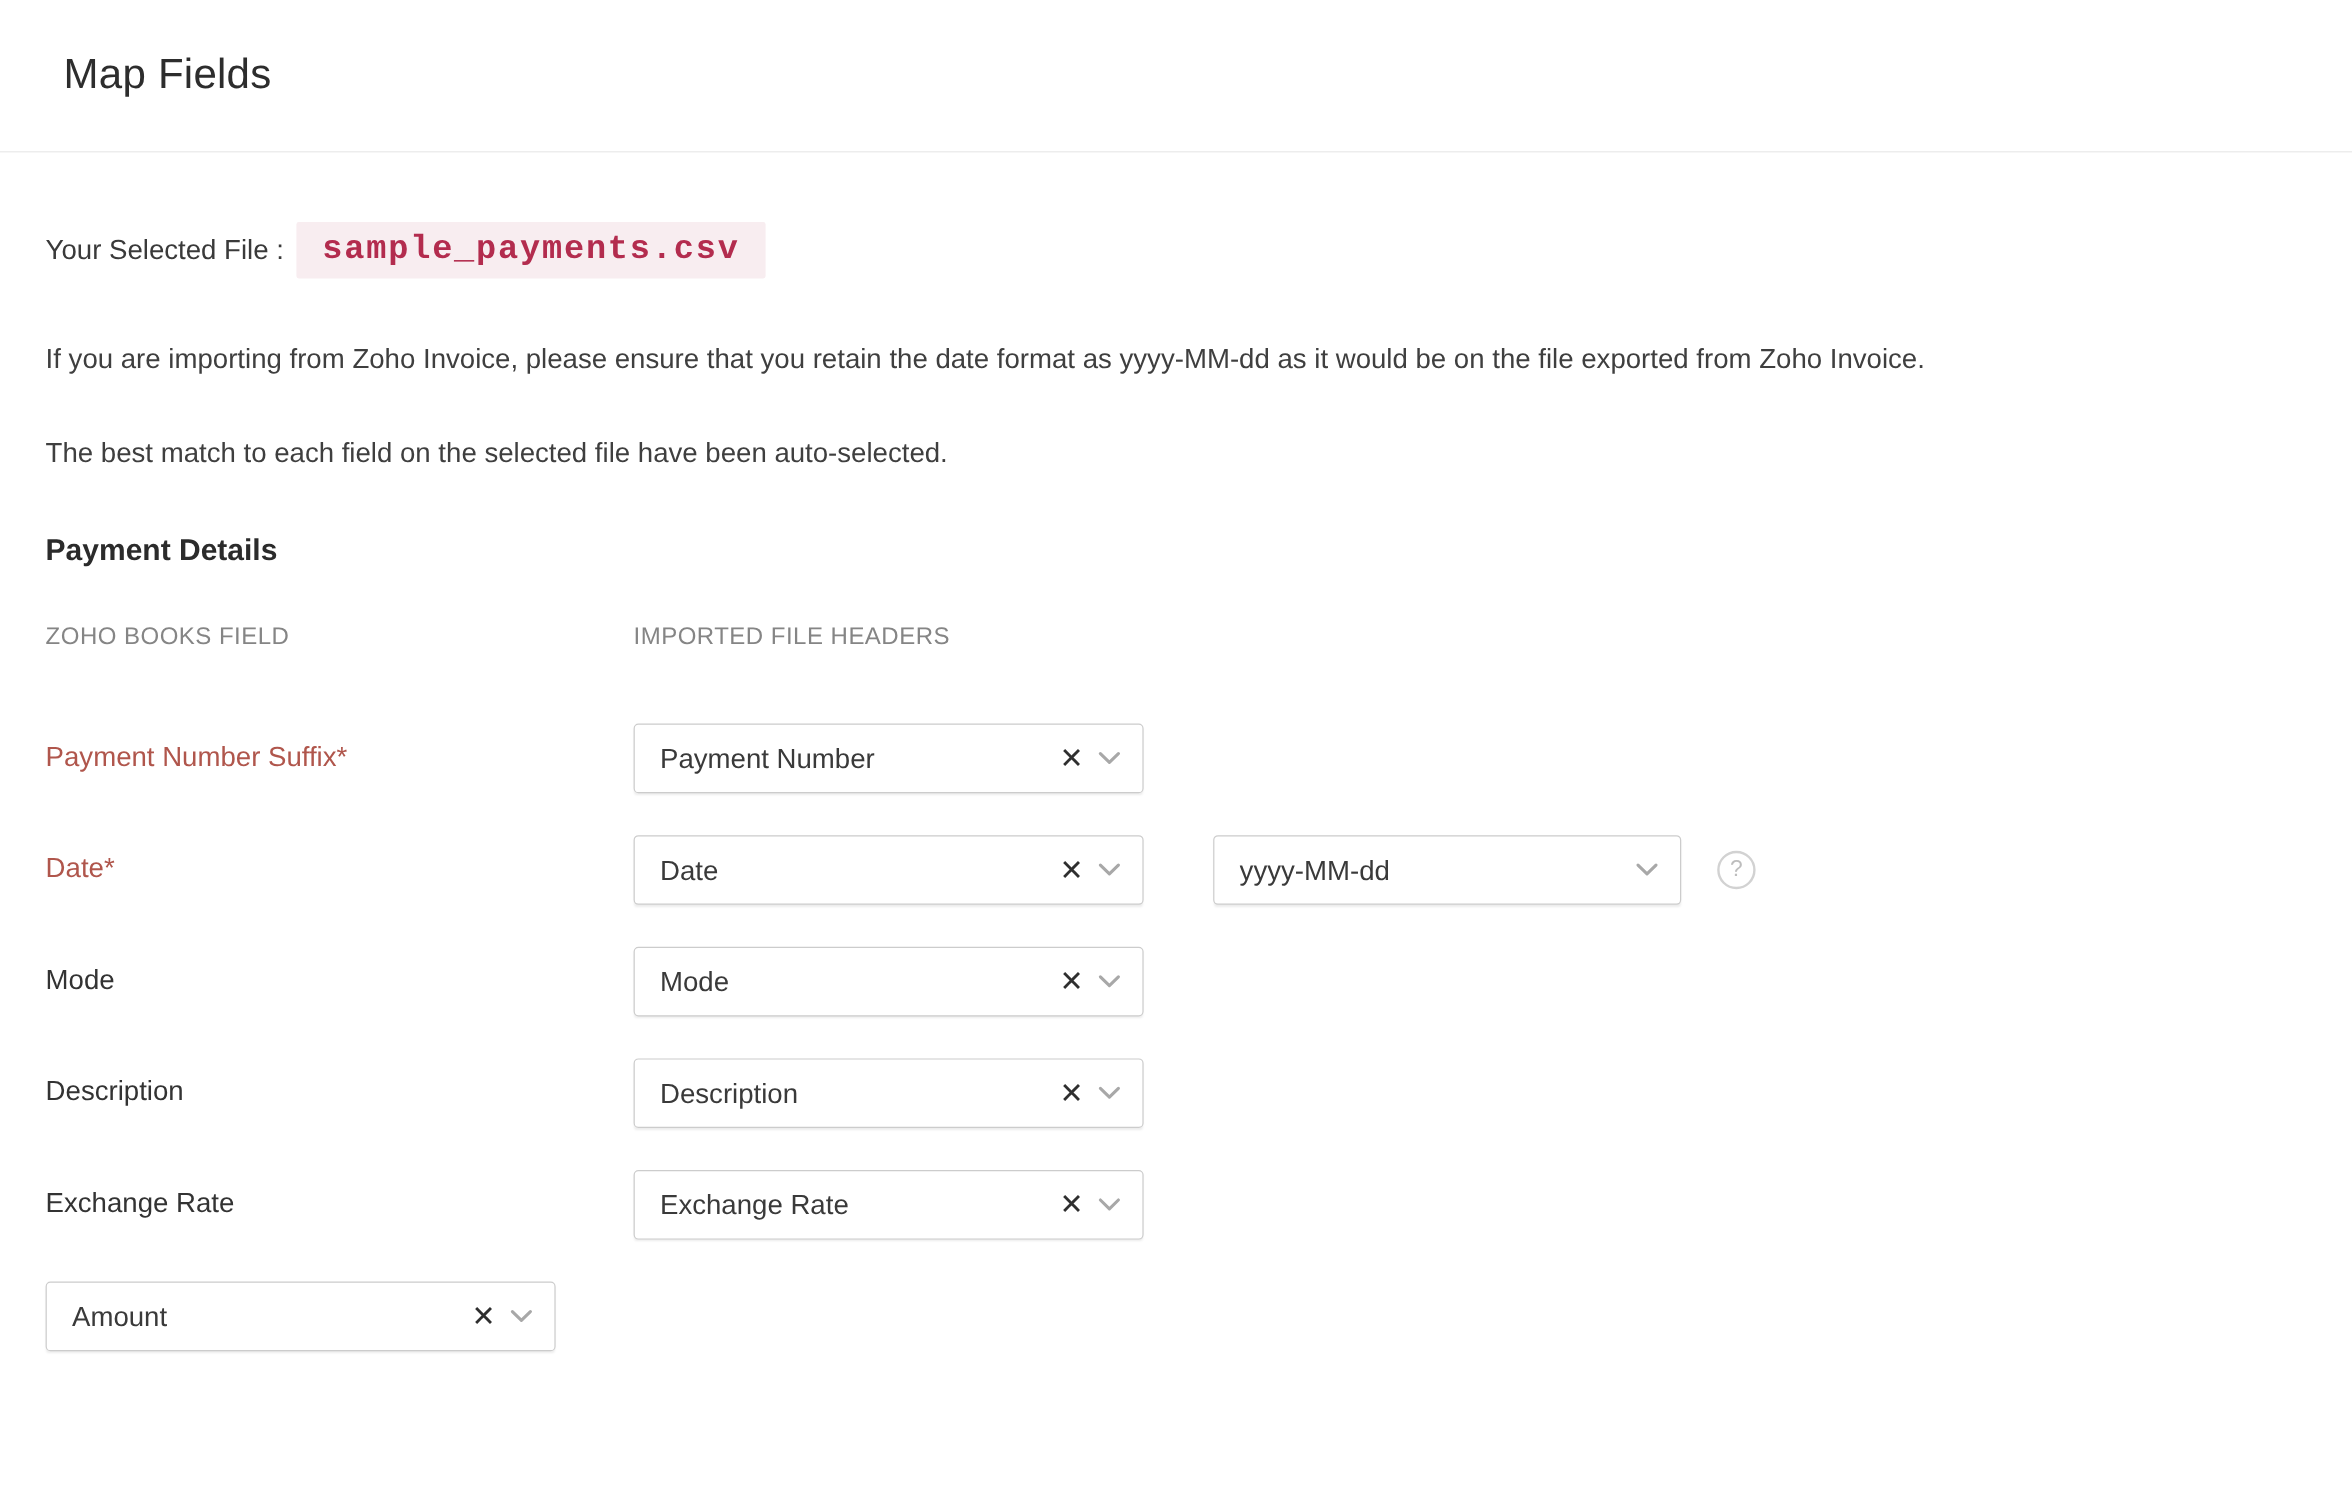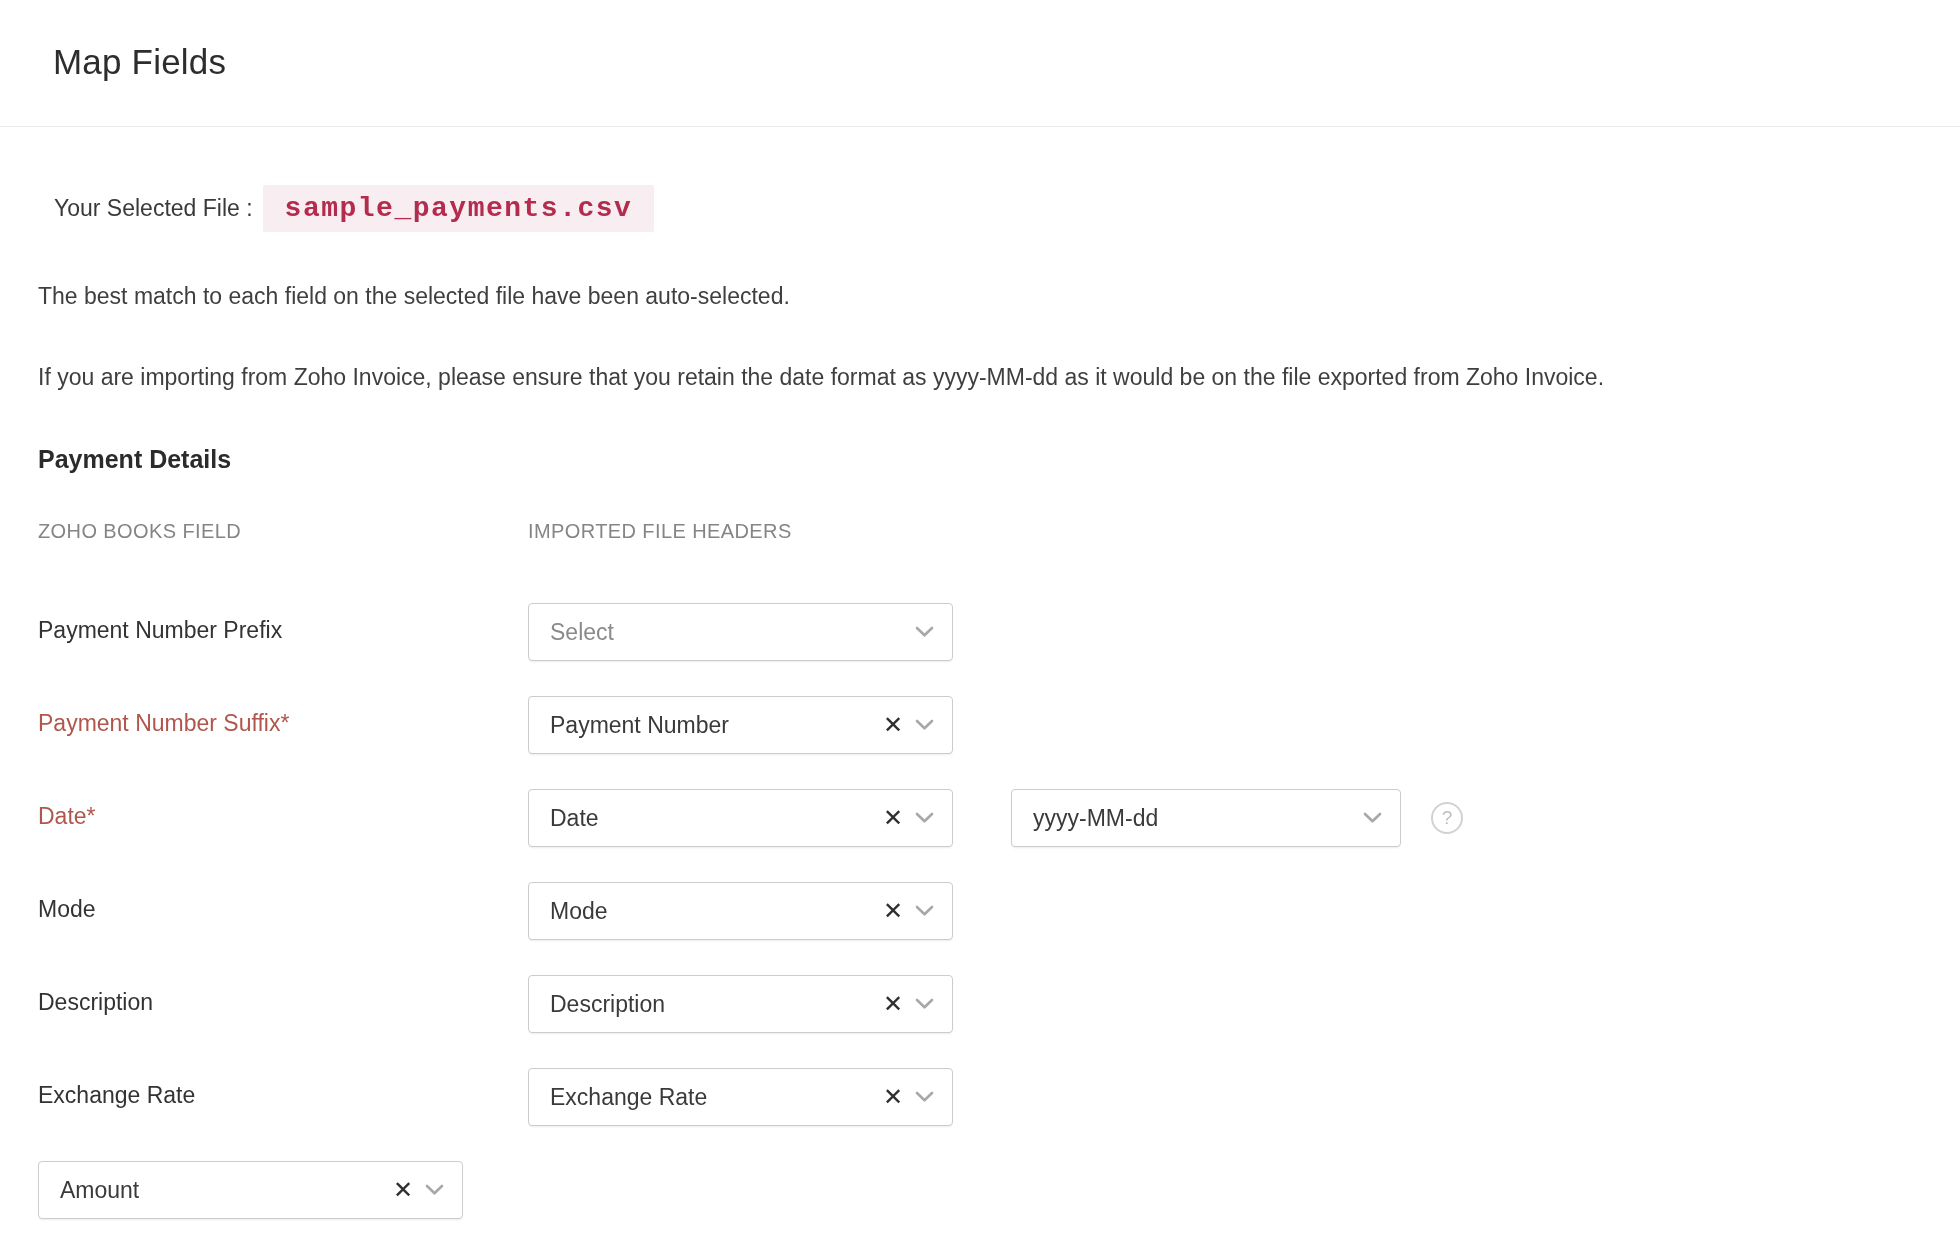--- a/index.html
+++ b/index.html
@@ -30,21 +30,20 @@
     line-height:44px;
     letter-spacing:0.2px;
   }
   .content{padding:0 38px;}
   .file-line{
     margin-top:58px;
     display:flex;
     align-items:center;
     font-size:23px;
     color:#3a3a3a;
-    margin-left:16px;
   }
   .file-badge{
     margin-left:10px;
     background:var(--filename-bg);
     color:var(--filename-text);
     font-family:"Liberation Mono", monospace;
     font-weight:700;
     font-size:28px;
     letter-spacing:1.5px;
     padding:8px 22px;
@@ -138,43 +137,32 @@
   <h1>Map Fields</h1>
 </header>
 
 <main class="content">
 
   <div class="file-line">
     <span>Your Selected File :</span>
     <span class="file-badge">sample_payments.csv</span>
   </div>
 
+  <p class="note second">If you are importing from Zoho Invoice, please ensure that you retain the date format as yyyy-MM-dd as it would be on the file exported from Zoho Invoice.</p>
   <p class="note first">The best match to each field on the selected file have been auto-selected.</p>
-  <p class="note second">If you are importing from Zoho Invoice, please ensure that you retain the date format as yyyy-MM-dd as it would be on the file exported from Zoho Invoice.</p>
 
   <h2 class="section-title">Payment Details</h2>
 
   <div class="col-headers">
     <div class="col-left">ZOHO BOOKS FIELD</div>
     <div>IMPORTED FILE HEADERS</div>
   </div>
 
   <div class="rows">
 
-    <div class="field-row">
-      <div class="field-label">Payment Number Prefix</div>
-      <div class="dropdown">
-        <span class="value placeholder">Select</span>
-        <span class="chevron">
-          <svg width="19" height="12" viewBox="0 0 19 12">
-              <polyline points="2,2 9.5,9.3 17,2" fill="none" stroke="#a8a8a8" stroke-width="2.6" stroke-linecap="round" stroke-linejoin="round"></polyline>
-            </svg>
-        </span>
-      </div>
-    </div>
 
     <div class="field-row">
       <div class="field-label required">Payment Number Suffix*</div>
       <div class="dropdown">
         <span class="value">Payment Number</span>
         <span class="clear-x">✕</span>
         <span class="chevron">
           <svg width="19" height="12" viewBox="0 0 19 12">
               <polyline points="2,2 9.5,9.3 17,2" fill="none" stroke="#a8a8a8" stroke-width="2.6" stroke-linecap="round" stroke-linejoin="round"></polyline>
             </svg>

